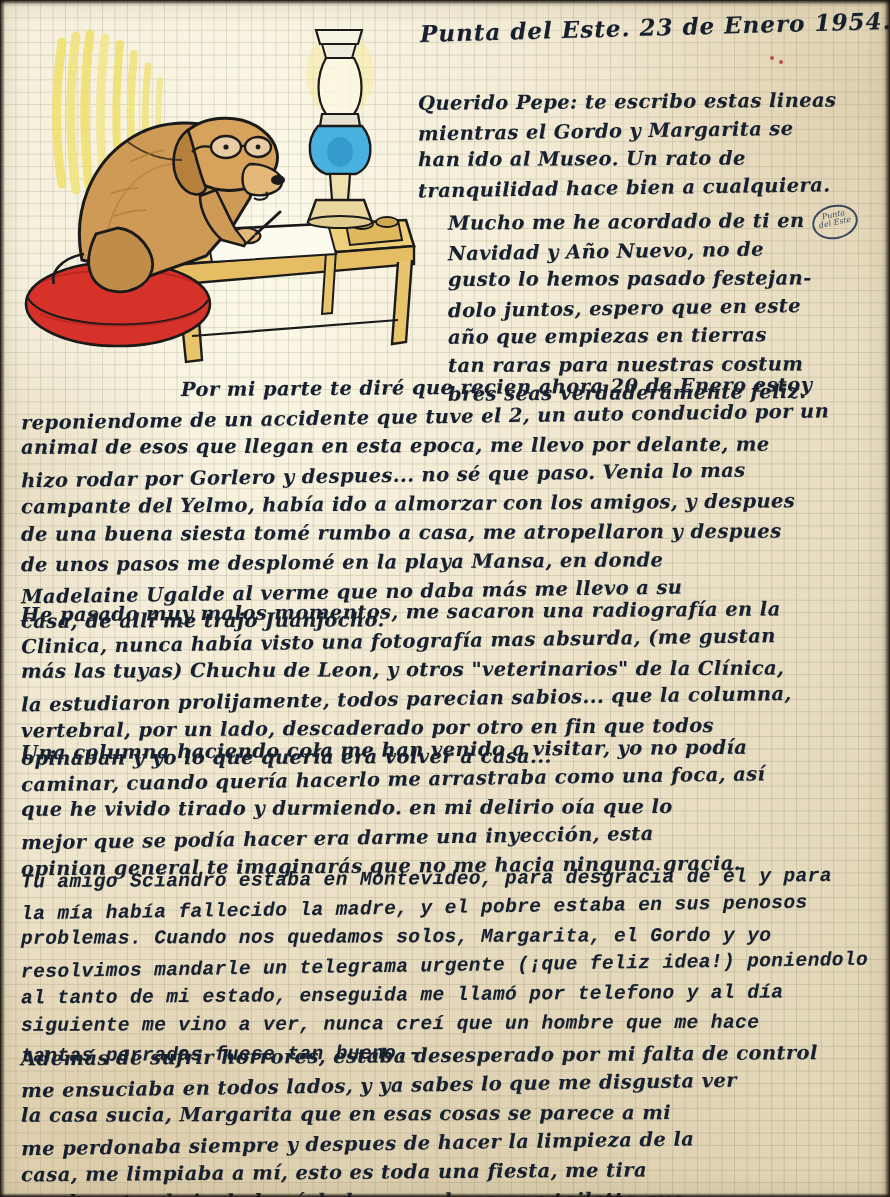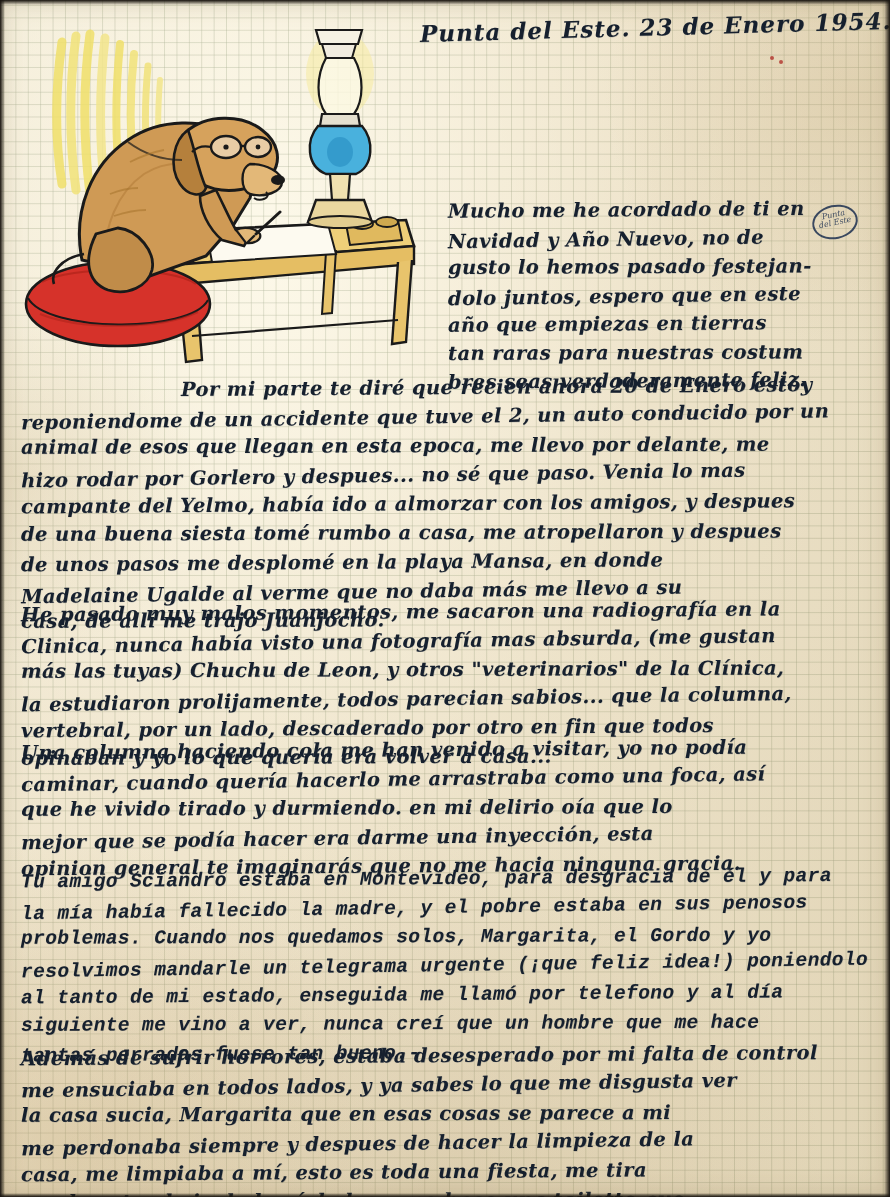--- a/index.html
+++ b/index.html
@@ -89,21 +89,21 @@
     font-size: 23px;
     letter-spacing: 1px;
     transform: rotate(-1.6deg);
   }
 
   
   .rtext { font-size: 19.5px; line-height: 1.0; }
   #salutation { left: 418px; top: 92px; width: 460px; }
   #salutation .ln { position: relative; display: block; margin-bottom: 9px; }
 
-  #para-nav { left: 448px; top: 200px; width: 440px; }
+  #para-nav { left: 448px; top: 212px; width: 440px; }
   #para-nav .ln { position: relative; display: block; margin-bottom: 9px; }
 
   
   .btext { font-size: 19.5px; line-height: 1.0; }
   .para { position: absolute; left: 21px; width: 850px; }
   .para .ln { position: relative; display: block; margin-bottom: 9.5px; white-space: nowrap; }
 
   #para-1 { top: 378px; }
   #para-2 { top: 602px; }
   #para-3 { top: 740px; }
@@ -275,20 +275,26 @@
         <path d="M104 202 C 116 198, 126 196, 136 196" stroke="#a9762f" stroke-width="1.8" fill="none" opacity="0.6"></path>
         <path d="M120 148 C 132 142, 142 138, 154 136" stroke="#a9762f" stroke-width="1.8" fill="none" opacity="0.6"></path>
       </g>
     </svg>
   </div>
 
   <div class="hand" id="date-line">Punta del Este. 23 de Enero 1954.</div>
   <div class="red-dot" id="red-dot-1"></div>
   <div class="red-dot" id="red-dot-2"></div>
 
+  <div class="hand rtext" id="salutation">
+    <span class="ln">Querido Pepe: te escribo estas lineas</span>
+    <span class="ln">mientras el Gordo y Margarita se</span>
+    <span class="ln">han ido al Museo. Un rato de</span>
+    <span class="ln">tranquilidad hace bien a cualquiera.</span>
+  </div>
 
   <div class="hand rtext" id="para-nav">
     <span class="ln">Mucho me he acordado de ti en</span>
     <span class="ln">Navidad y Año Nuevo, no de</span>
     <span class="ln">gusto lo hemos pasado festejan-</span>
     <span class="ln">dolo juntos, espero que en este</span>
     <span class="ln">año que empiezas en tierras</span>
     <span class="ln">tan raras para nuestras costum</span>
     <span class="ln">bres seas verdaderamente feliz.</span>
   </div>

